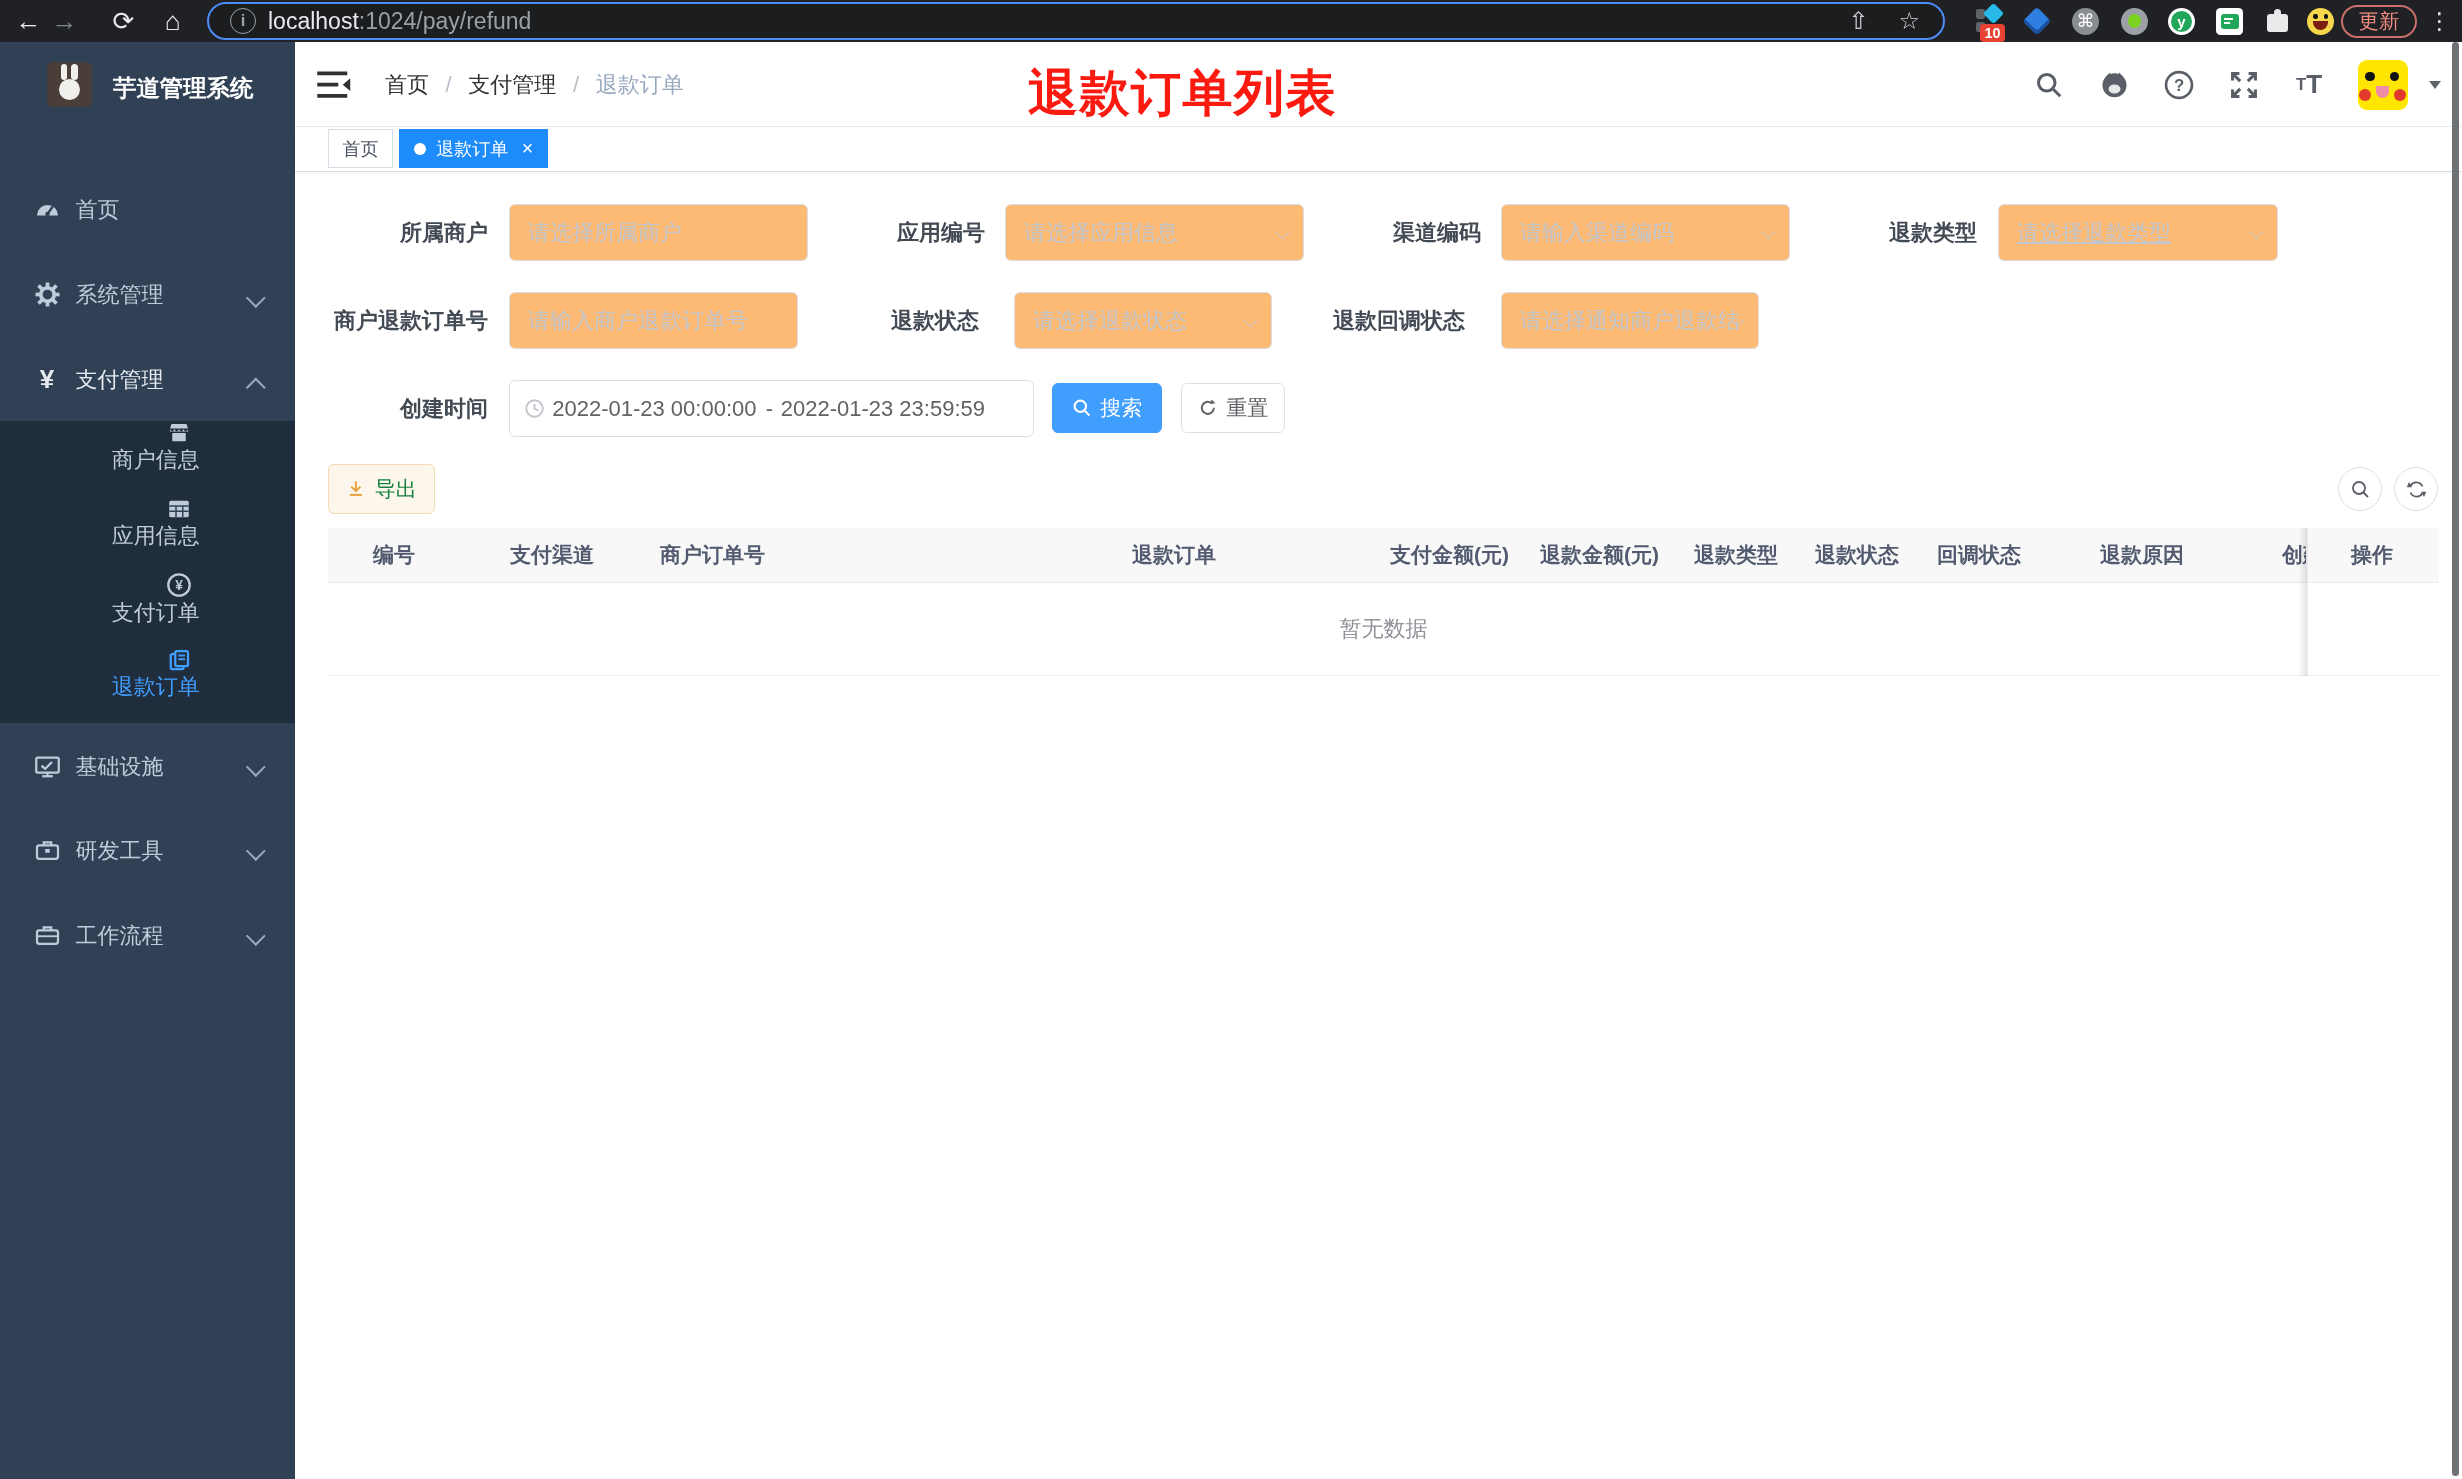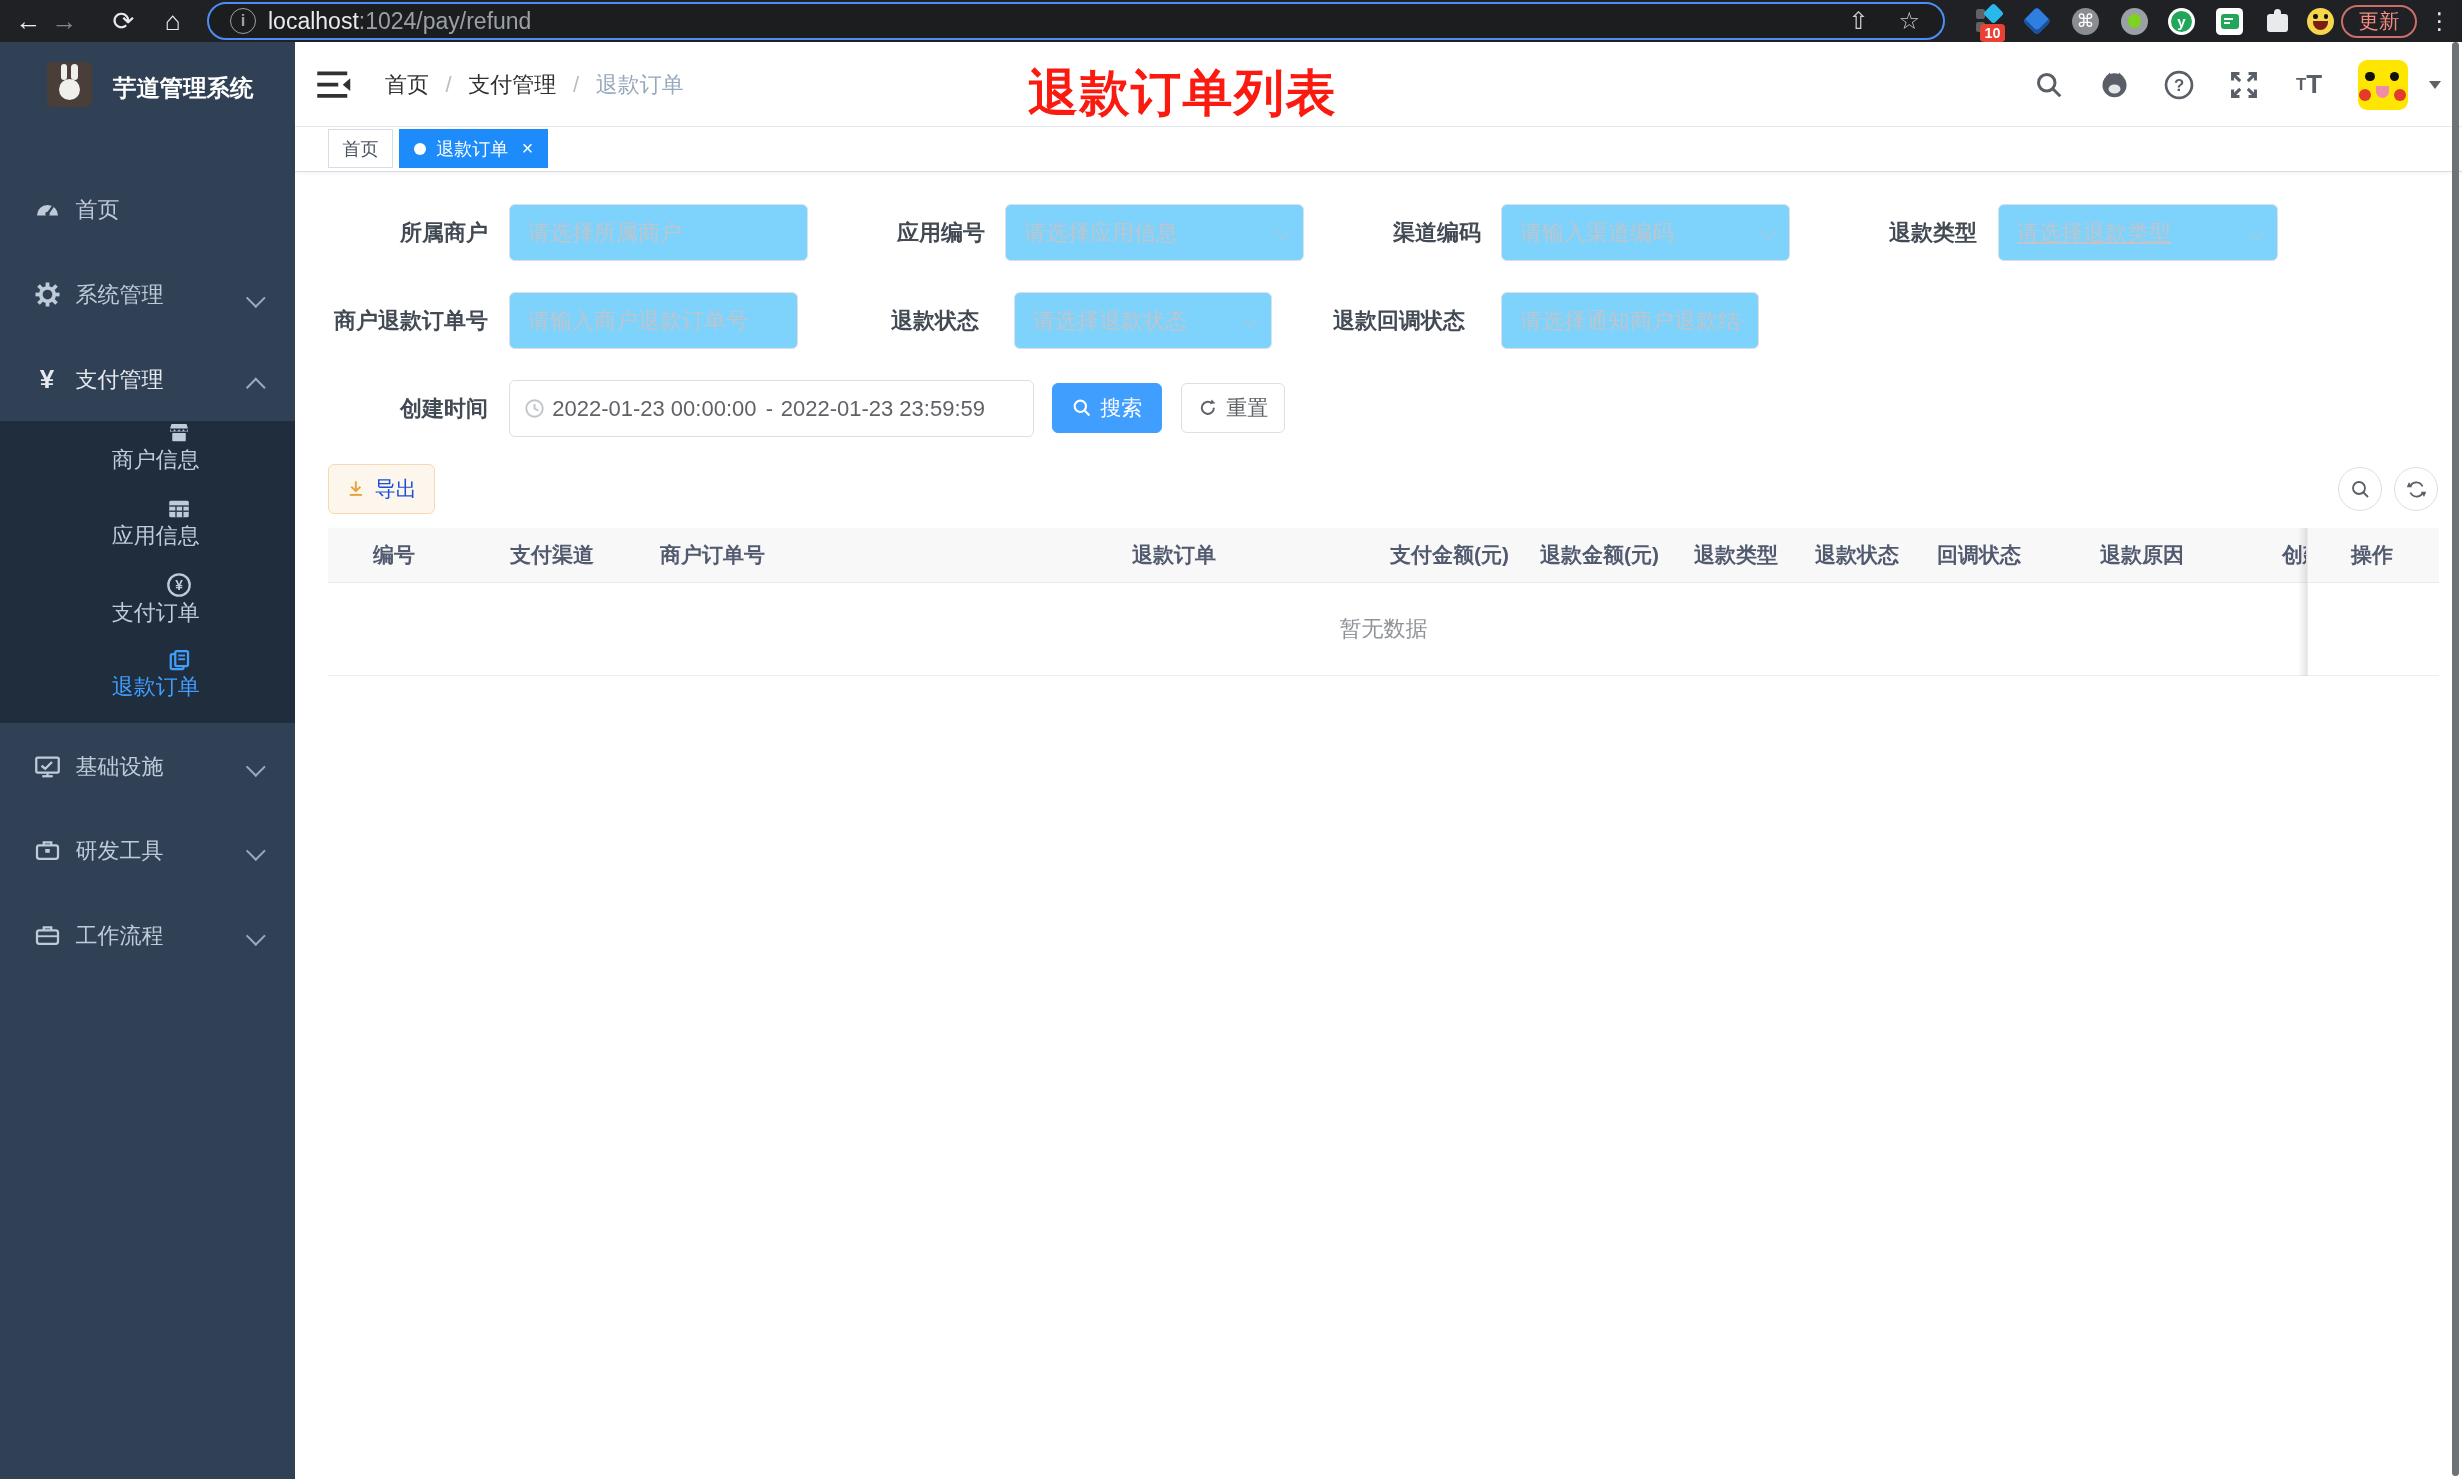--- a/index.html
+++ b/index.html
@@ -73,38 +73,38 @@
              border-bottom:0.8px solid #d8dce5; box-shadow:0 1.5px 4.5px rgba(0,0,0,.04);}
   .tag { position:absolute; top:2.3px; height:39px; display:flex; align-items:center; font-size:18px;
          padding:0 13.6px; border:0.8px solid #d8dce5; background:#fff; color:#495060; cursor:pointer;}
   .tag.active { background:#1d8bfa; border-color:#1d8bfa; color:#fff; }
   .tag-dot { width:12px; height:12px; border-radius:50%; background:#fff; margin-right:10.6px;}
   .tag-x { margin-left:13.6px; font-size:19.7px; }
 
   
   .f-label { position:absolute; height:57px; display:flex; align-items:center; justify-content:flex-end;
              font-size:22px; color:#424a54; font-weight:700;}
-  .f-box { position:absolute; height:57px; border:0.8px solid #dcdfe6; border-radius:6px; background:#7dd3fc;
+  .f-box { position:absolute; height:57px; border:0.8px solid #dcdfe6; border-radius:6px; background:#fdba74;
            display:flex; align-items:center; font-size:22px; color:#c0c4cc; padding:0 18px; cursor:text;
            white-space:nowrap; overflow:hidden;}
   .f-box input { border:none; outline:none; width:100%; font-size:22px; color:#606266; background:transparent;
                  font-family:inherit;}
   .f-box input::placeholder { color:#c0c4cc; }
   .sel-arrow { position:absolute; right:15px; top:21px; width:10.6px; height:10.6px; border-right:1.9px solid #c0c4cc;
                border-bottom:1.9px solid #c0c4cc; transform:rotate(45deg); pointer-events:none;}
   .daterange { position:absolute; left:509px; top:380px; width:525px; height:57px; border:0.8px solid #dcdfe6;
                border-radius:6px; display:flex; align-items:center; padding:0 13.6px; gap:7.6px; cursor:pointer;}
   .daterange input{ border:none; outline:none; width:206px; font-size:22px; color:#606266; background:transparent;
                font-family:inherit;}
   .d-sep { color:#606266; font-size:22px; }
   .btn { position:absolute; height:50px; border-radius:6px; display:flex; align-items:center; justify-content:center;
          gap:9px; font-size:21px; cursor:pointer; }
   .btn-primary { background:#409eff; color:#fff; border:0.8px solid #409eff;}
   .btn-plain { background:#fff; color:#606266; border:0.8px solid #dcdfe6;}
-  .btn-warn { background:#fdf6ec; color:#1d4ed8; border:0.8px solid #f5dab1;}
+  .btn-warn { background:#fdf6ec; color:#15803d; border:0.8px solid #f5dab1;}
   .circle-btn { position:absolute; width:44px; height:44px; border-radius:50%; border:0.8px solid #dcdfe6;
                 background:#fff; display:flex; align-items:center; justify-content:center; cursor:pointer;}
 
   
   .table { position:absolute; left:328px; top:528px; width:2111px; }
   .thead { display:flex; height:55px; background:#f8f8f9; border-bottom:0.8px solid #e8eaec; }
   .th { display:flex; align-items:center; font-size:21px; font-weight:700; color:#515a6e;
         padding-left:15px; white-space:nowrap; overflow:hidden; flex:none;}
   .th.first { padding-left:45px; }
   .th.op { justify-content:center; padding-left:0; }

